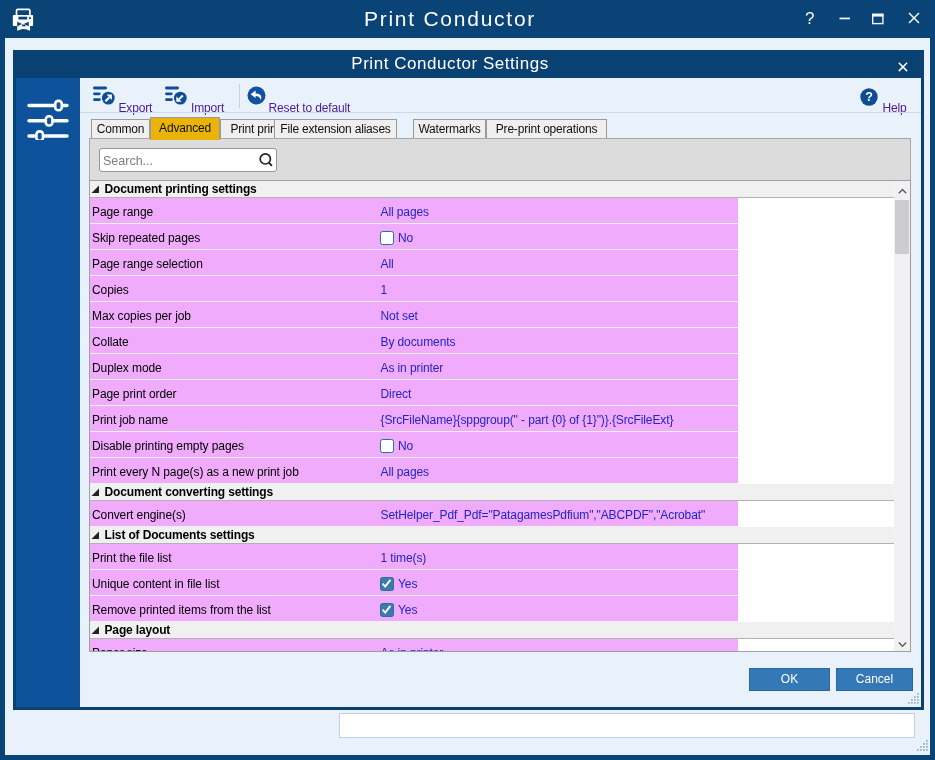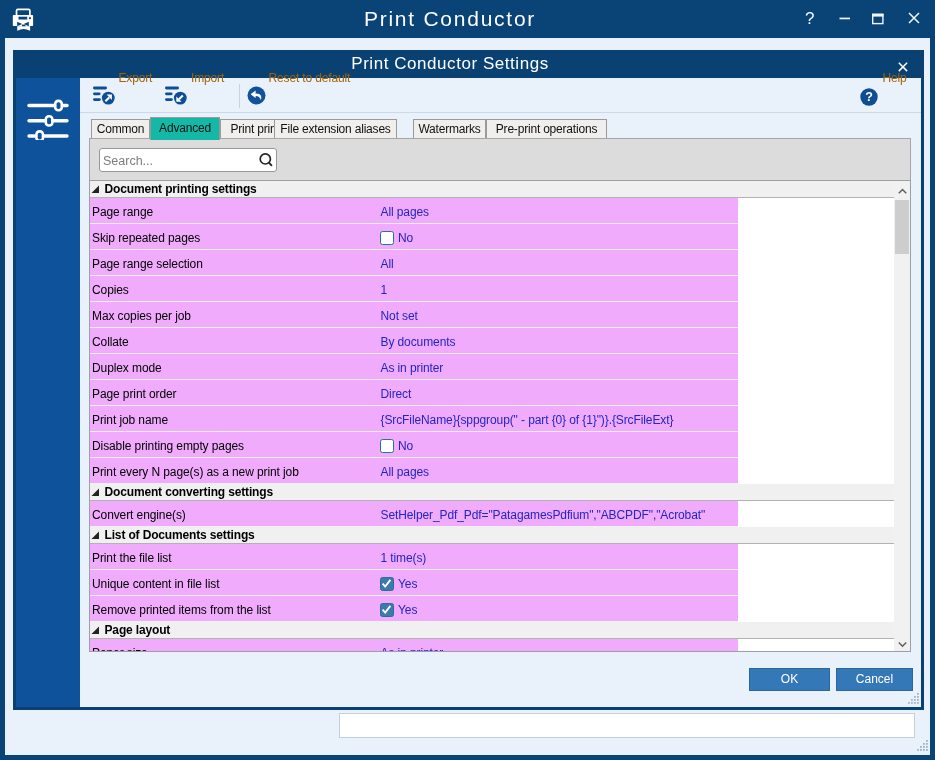--- a/index.html
+++ b/index.html
@@ -10,21 +10,21 @@
 .val{color:#2324c6;padding-left:4.5px;letter-spacing:-0.1px;white-space:nowrap}
 .cb{position:absolute;left:4px;top:7px;width:13.5px;height:13.5px;background:#fff;border:1.6px solid #2d6da6;border-radius:2.5px}
 .cb.on{background:#3c79ad;border-color:#306b9f}
 .cb.on svg{position:absolute;left:-1px;top:-1px}
 .cbl{padding-left:22px}
 .th{position:absolute;left:0;width:804px;height:17px;background:#f0f0f0;border-bottom:1px solid #b2b2b2;line-height:16px;font-weight:bold;letter-spacing:-0.15px}
 .th .tri{position:absolute;left:1px;top:4px}
 .th span{position:absolute;left:14.5px}
 .tab{position:absolute;top:0;height:19px;background:#f0efee;border:1px solid #9a9a9a;border-bottom:none;text-align:center;line-height:18px;color:#111;letter-spacing:-0.2px}
 .tbtn{position:absolute;top:668px;height:22.5px;background:#3478b7;border:1px solid #2b669f;border-radius:0;color:#fff;text-align:center;line-height:21px}
-.tlabel{position:absolute;top:72px;line-height:13px;color:#a16207;letter-spacing:-0.15px}
+.tlabel{position:absolute;top:102px;line-height:13px;color:#4c1d95;letter-spacing:-0.15px}
 </style></head><body>
 
 <div class="abs" style="left:0;top:0;width:935px;height:38px;background:#0a4376"></div>
 <div class="abs" style="left:0;top:38px;width:5px;height:722px;background:#0a4376"></div>
 <div class="abs" style="left:930px;top:38px;width:5px;height:722px;background:#0a4376"></div>
 <div class="abs" style="left:0;top:754.5px;width:935px;height:5.5px;background:#0a4376"></div>
 <svg class="abs" style="left:11px;top:6px" width="26" height="27" viewBox="0 0 26 27">
 <rect x="5.5" y="3.4" width="13.4" height="6.8" rx="1.4" fill="none" stroke="#fff" stroke-width="1.7"></rect>
 <rect x="1.8" y="9.1" width="20.3" height="11" rx="0.8" fill="#fff"></rect>
 <rect x="7.5" y="10.7" width="8.7" height="2.8" fill="#0a4376"></rect>
@@ -120,21 +120,21 @@
 </svg>
 <div class="tlabel" style="left:882.5px">Help</div>
 <div class="abs" style="left:80px;top:111.5px;width:841px;height:1px;background:#ccd9e8"></div>
 
 <div class="abs" style="left:88.5px;top:138px;width:822.5px;height:43px;background:#dcdcdc;border:1px solid #a6a6a6;border-bottom:none"></div>
 <div class="tab" style="left:91px;top:118.5px;width:59px">Common</div>
 <div class="tab" style="left:220px;top:118.5px;width:70px">Print print</div>
 <div class="tab" style="left:274px;top:118.5px;width:123px">File extension aliases</div>
 <div class="tab" style="left:413px;top:118.5px;width:73px">Watermarks</div>
 <div class="tab" style="left:486px;top:118.5px;width:121px">Pre-print operations</div>
-<div class="tab" style="left:150px;top:116.5px;width:70px;height:23px;background:#14b8a6;line-height:20px;z-index:3">Advanced</div>
+<div class="tab" style="left:150px;top:116.5px;width:70px;height:23px;background:#eab308;line-height:20px;z-index:3">Advanced</div>
 
 <div class="abs" style="left:98.5px;top:148px;width:178.5px;height:24px;background:#fff;border:1px solid #979797;border-radius:3px"></div>
 <div class="abs" style="left:103px;top:154px;color:#7e7e7e;font-size:12.5px">Search...</div>
 <svg class="abs" style="left:258px;top:152px" width="17" height="17" viewBox="0 0 17 17">
 <circle cx="7.3" cy="6.9" r="5.1" fill="none" stroke="#222" stroke-width="1.7"></circle>
 <path d="M10.9 10.7 L13.9 13.8" stroke="#222" stroke-width="1.9"></path>
 </svg>
 
 <div class="abs" style="left:89px;top:180px;width:822px;height:472px;background:#fff;border:1px solid #9aa0a6"></div>
 <div class="abs" style="left:90px;top:181px;width:820px;height:470px;overflow:hidden">

